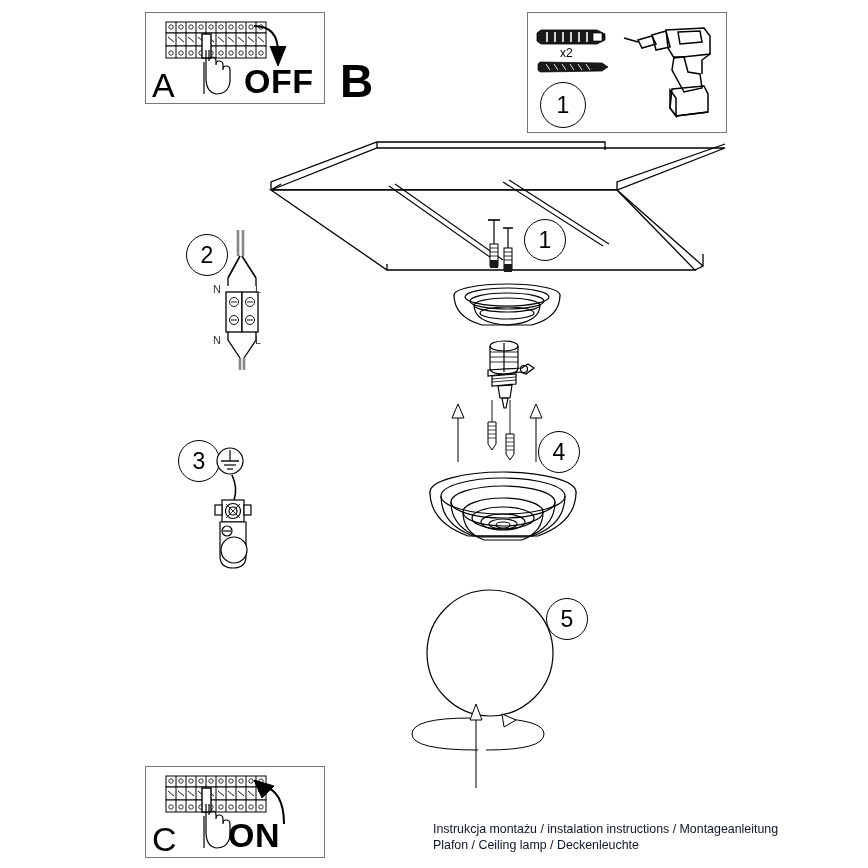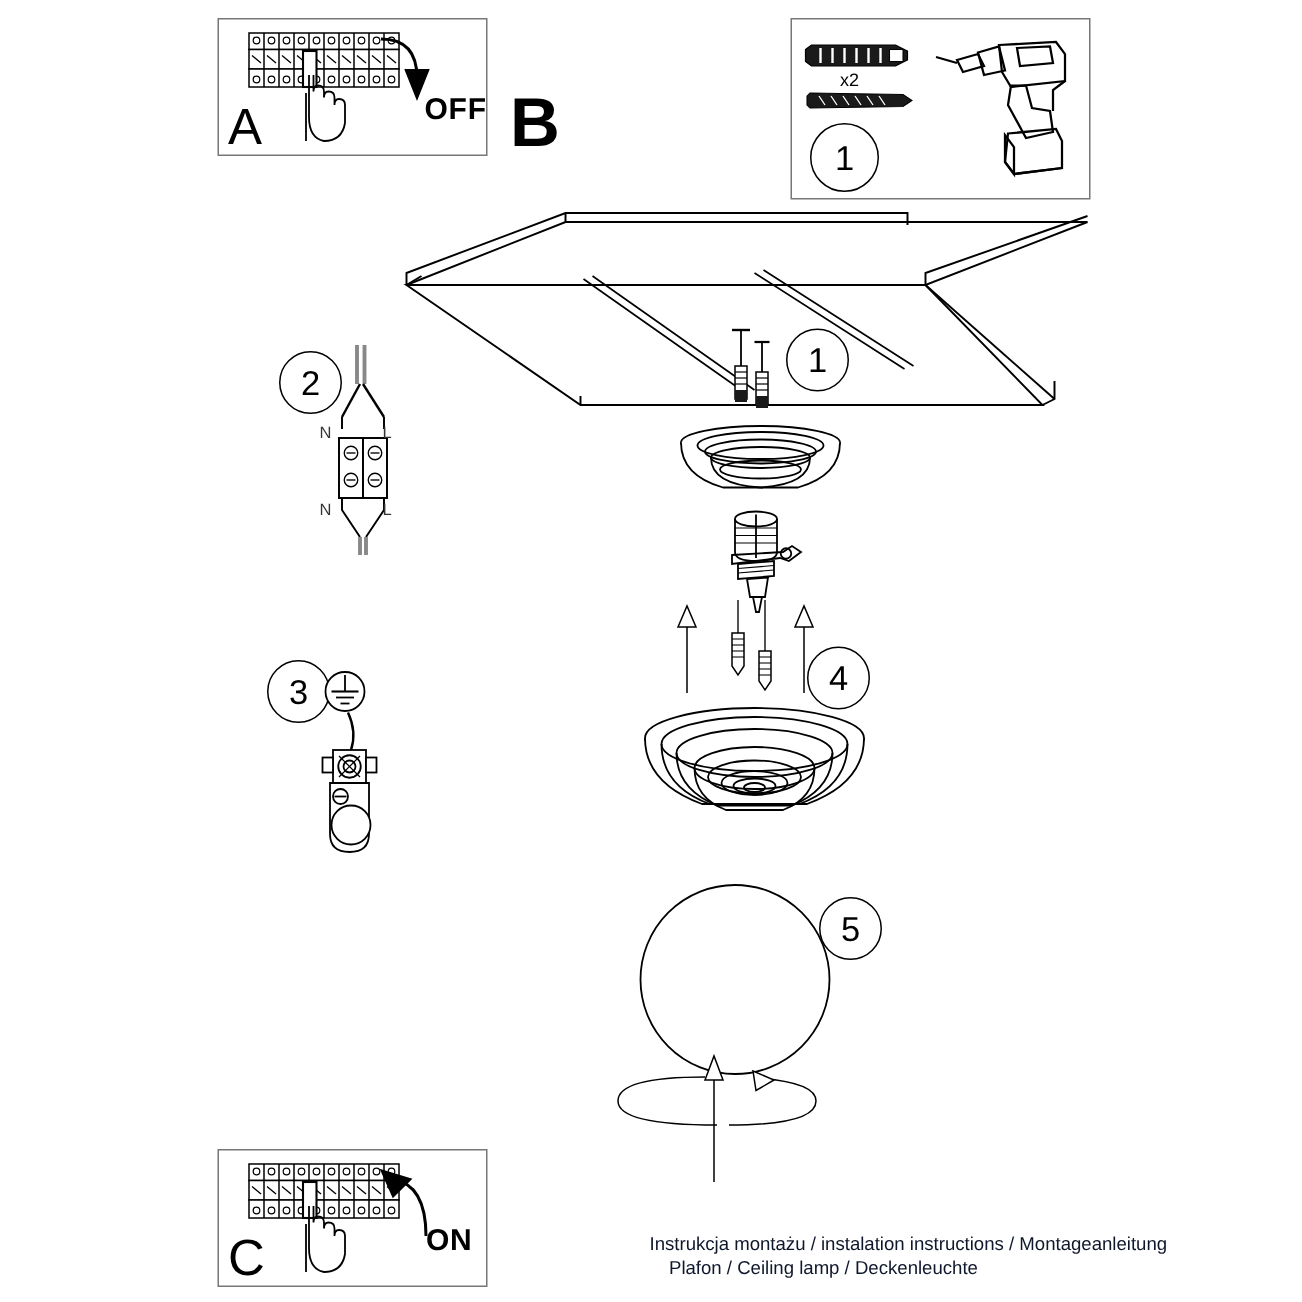--- a/index.html
+++ b/index.html
@@ -2,22 +2,22 @@
 <html><head>
 <meta charset="utf-8">
 <style>
   html,body{margin:0;padding:0;background:#ffffff;}
   body{width:868px;height:868px;position:relative;overflow:hidden;
        font-family:"Liberation Sans", sans-serif;color:#000;}
   .sheet{position:absolute;left:0;top:0;width:868px;height:868px;}
   .panel{position:absolute;border:1.6px solid #777;background:#fff;box-sizing:border-box;}
   .panel-letter{position:absolute;font-size:34px;font-weight:400;color:#000;
                 font-family:"Liberation Sans", sans-serif;line-height:1;}
-  .word{position:absolute;font-size:20px;font-weight:bold;letter-spacing:0.5px;
-        font-family:"Liberation Sans", sans-serif;margin-left:39px;}
+  .word{position:absolute;font-size:34px;font-weight:bold;letter-spacing:0.5px;
+        font-family:"Liberation Sans", sans-serif;}
   .bigletter{position:absolute;font-size:46px;font-weight:bold;
              font-family:"Liberation Sans", sans-serif;line-height:1;}
   .marker{position:absolute;width:40px;height:40px;border:1.7px solid #000;
           border-radius:50%;display:flex;align-items:center;justify-content:center;
           font-size:23px;font-family:"Liberation Sans", sans-serif;background:transparent;}
   .xlabel{position:absolute;font-size:12px;font-family:"Liberation Sans", sans-serif;}
   .nl{position:absolute;font-size:11px;font-family:"Liberation Sans", sans-serif;color:#333;}
   .caption{position:absolute;font-size:12.4px;line-height:1.5;color:#0f172a;
            font-family:"Liberation Sans", sans-serif;white-space:nowrap;}
   svg{display:block;overflow:visible;}
@@ -438,18 +438,18 @@
     </g>
   </svg>
 
   <svg style="position:absolute;left:248px;top:776px;" width="44" height="52" viewBox="0 0 44 52">
     <g class="ln" stroke-width="2">
       <path d="M36 48 Q36 14 14 10"></path>
       <path d="M6 4 L26 10 L14 22 Z" fill="#000" stroke-width="1"></path>
     </g>
   </svg>
 
-  <div class="word" style="left:245px;top:816px;">ON</div>
+  <div class="word" style="left:228px;top:816px;">ON</div>
 
   <div class="caption" style="left:433px;top:820px;">Instrukcja montażu / instalation instructions / Montageanleitung</div>
-  <div class="caption" style="left:446px;top:836px;">Plafon / Ceiling lamp / Deckenleuchte</div>
+  <div class="caption" style="left:433px;top:836px;">Plafon / Ceiling lamp / Deckenleuchte</div>
 
 </div>
 
 </body></html>

